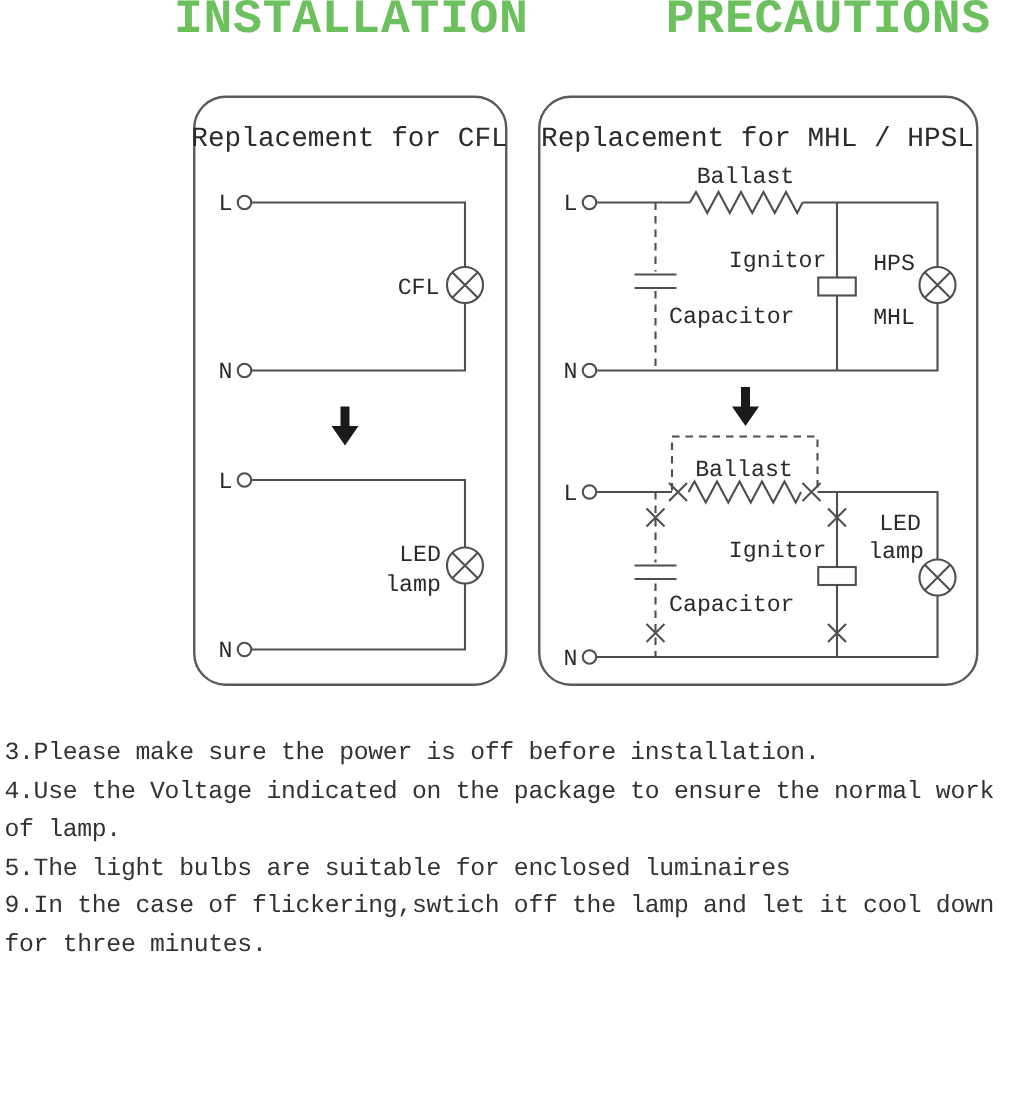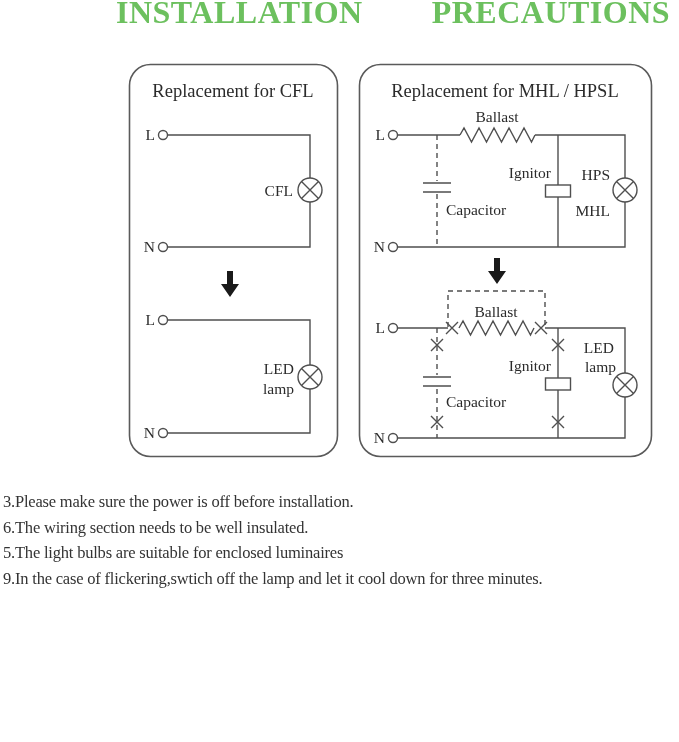--- a/index.html
+++ b/index.html
@@ -1,17 +1,17 @@
 <!DOCTYPE html>
 <html><head>
 <meta charset="utf-8">
 <style>
   html,body{margin:0;padding:0;background:#ffffff;}
   #page{position:relative;width:679px;height:742px;background:#ffffff;overflow:hidden;
-        font-family:Liberation Serif, serif;}
+        font-family:Liberation Mono, monospace;}
   #main-title{position:absolute;left:116px;top:-6px;font-size:32px;font-weight:600;
         color:#6cc05e;letter-spacing:0.5px;word-spacing:26px;white-space:pre;}
   #diagram-svg{position:absolute;left:0;top:55px;}
   .box{fill:none;stroke:#5a5a5a;stroke-width:1.6;}
   .wire{fill:none;stroke:#4f4f4f;stroke-width:1.4;}
   .wire-dashed{fill:none;stroke:#4f4f4f;stroke-width:1.4;stroke-dasharray:5 4;}
   .terminal{fill:#ffffff;stroke:#4f4f4f;stroke-width:1.4;}
   .lamp{fill:#ffffff;stroke:#4f4f4f;stroke-width:1.4;}
   .component{fill:#ffffff;stroke:#4f4f4f;stroke-width:1.4;}
   .cutmark{fill:none;stroke:#4f4f4f;stroke-width:1.4;}
@@ -113,18 +113,18 @@
         <text class="lbl" x="446" y="407">Capacitor</text>
         <text class="lbl end" x="551" y="371">Ignitor</text>
         <text class="lbl end" x="614" y="353">LED</text>
         <text class="lbl end" x="616" y="372">lamp</text>
       </g>
     </g>
   </svg>
 
   <div id="precautions">
     <div class="precaution">3.Please make sure the power is off before installation.</div>
-    <div class="precaution">6.The wiring section needs to be well insulated.</div>
+    <div class="precaution">4.Use the Voltage indicated on the package to ensure the normal work of lamp.</div>
     <div class="precaution">5.The light bulbs are suitable for enclosed luminaires</div>
     <div class="precaution">9.In the case of flickering,swtich off the lamp and let it cool down for three minutes.</div>
   </div>
 
 </div>
 
 </body></html>

